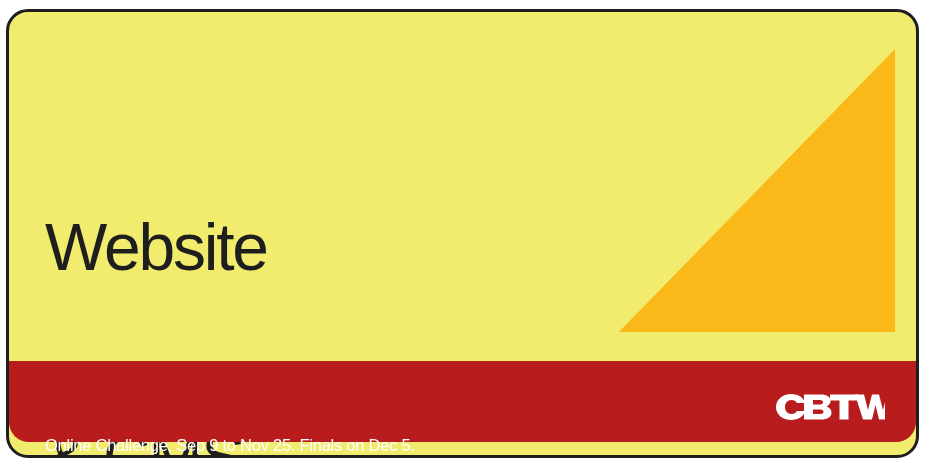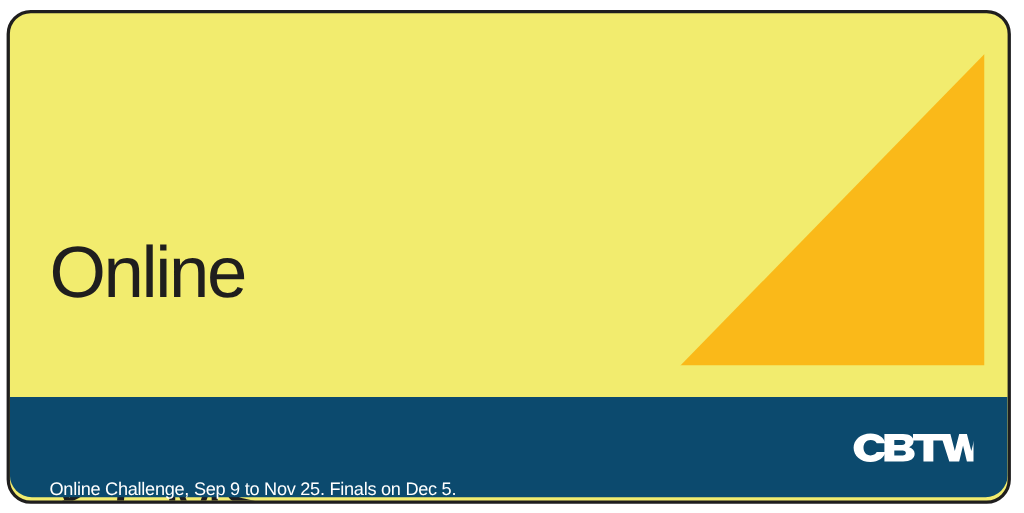--- a/index.html
+++ b/index.html
@@ -54,22 +54,22 @@
     white-space: pre;
   }
   .headline-line { display: block; }
 
   
   .footer-bar {
     position: absolute;
     left: 0px;
     top: 349px;
     width: 907px;
-    height: 91px;
-    background: #0c4a6e;
+    height: 81px;
+    background: #b91c1c;
     border-bottom-left-radius: 20px;
     border-bottom-right-radius: 20px;
   }
 
   .footer-text {
     position: absolute;
     left: 36px;
     top: 17px;
     color: #FFFFFF;
     font-size: 16.5px;
@@ -95,21 +95,21 @@
 
 <div class="banner">
 
   <div class="triangle-wrap">
     <svg width="296" height="300" viewBox="0 0 296 300" xmlns="http://www.w3.org/2000/svg" aria-hidden="true">
       <polygon points="296,17 296,308 12,308" fill="#FAB919"></polygon>
     </svg>
   </div>
 
   <div class="headline">
-    <span class="headline-line">Online</span>
+    <span class="headline-line">Website</span>
     <span class="headline-line">&amp; CMS</span>
     
   </div>
 
   <div class="footer-bar">
 
     <div class="footer-text">
       <span class="footer-text-line">Online Challenge, Sep 9 to Nov 25. Finals on Dec 5.</span>
       
     </div>

